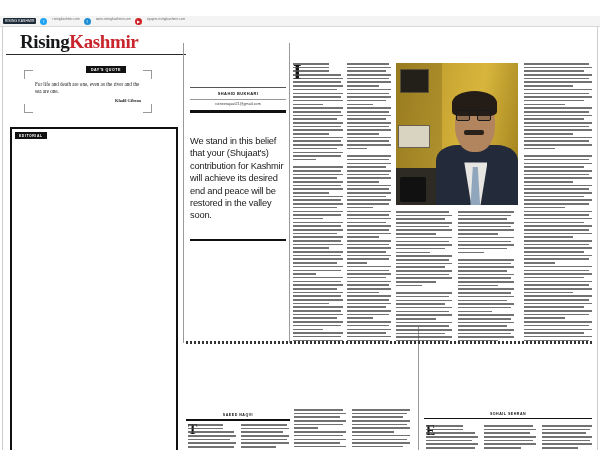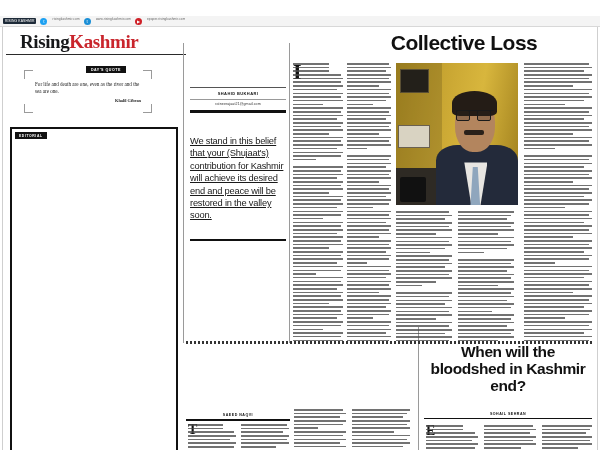--- a/index.html
+++ b/index.html
@@ -241,21 +241,20 @@
 
   #pull-quote {
     position: absolute;
     top: 108px; left: 190px;
     width: 96px;
     font-family: "Liberation Sans", sans-serif;
     font-size: 9.3px;
     line-height: 12.4px;
     color: #1a1a1a;
     letter-spacing: -0.2px;
-    text-decoration: underline;
   }
   #pull-rule {
     position: absolute;
     top: 212px; left: 190px;
     width: 96px; height: 2px;
     background: #111;
   }
 
   
   #photo {
@@ -488,21 +487,20 @@
     </div>
 
     <div id="editorial-box">
       <div id="editorial-tab">EDITORIAL</div>
     </div>
 
     <div id="footer-line">
       <div id="footer-credit">Founder Editor: Shujaat Bukhari</div>
     </div>
 
-    <div id="main-headline">Collective Loss</div>
 
     <div id="byline-block">
       <div id="byline-rule-top"></div>
       <div id="byline-name">SHAHID BUKHARI</div>
       <div id="byline-rule-mid"></div>
       <div id="byline-email">ratneerajaat21@gmail.com</div>
       <div id="byline-rule-bot"></div>
     </div>
 
     <div id="pull-quote">We stand in this belief that your (Shujaat's) contribution for Kashmir will achieve its desired end and peace will be restored in the valley soon.</div>
@@ -913,21 +911,20 @@
       <div class="tl s100"></div>
         <div class="tl s88"></div>
         <div class="tl s46"></div>
       <div class="tl s100"></div>
         <div class="tl s95"></div>
         <div class="tl s100"></div>
       <div class="tl s88"></div>
 
     </div>
 
-    <div id="story3-headline">When will the bloodshed in Kashmir end?</div>
     <div id="story3-byline">SOHAIL SEHRAN</div>
     <div id="story3-byline-rule"></div>
 
     <div class="bodycol" style="top:398px; left:426px; width:52px; height:40px;">
       <span class="dropcap" style="font-size:14px; line-height:11px;">E</span>
       <div class="tl s72"></div>
         <div class="tl s72"></div>
       <div class="tl s95"></div>
         <div class="tl s100"></div>
         <div class="tl s88"></div>

